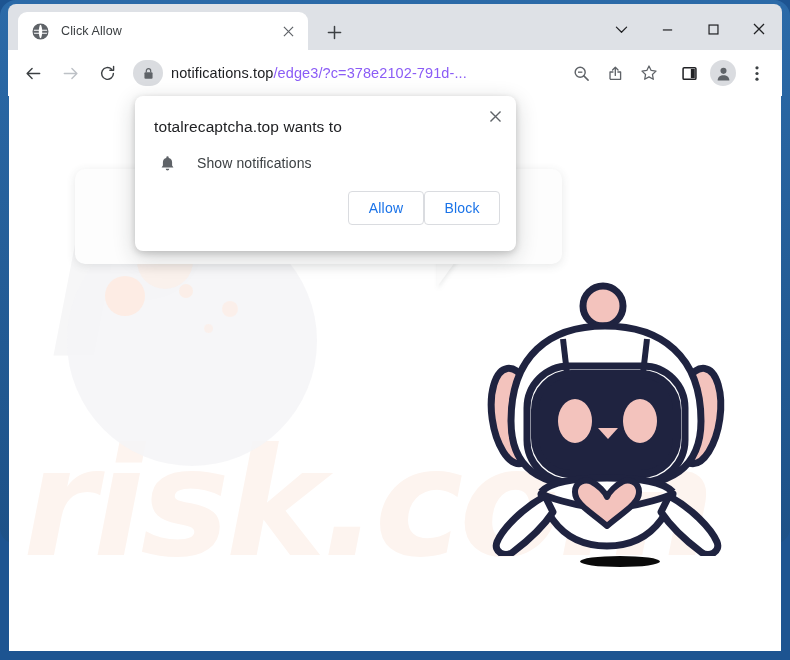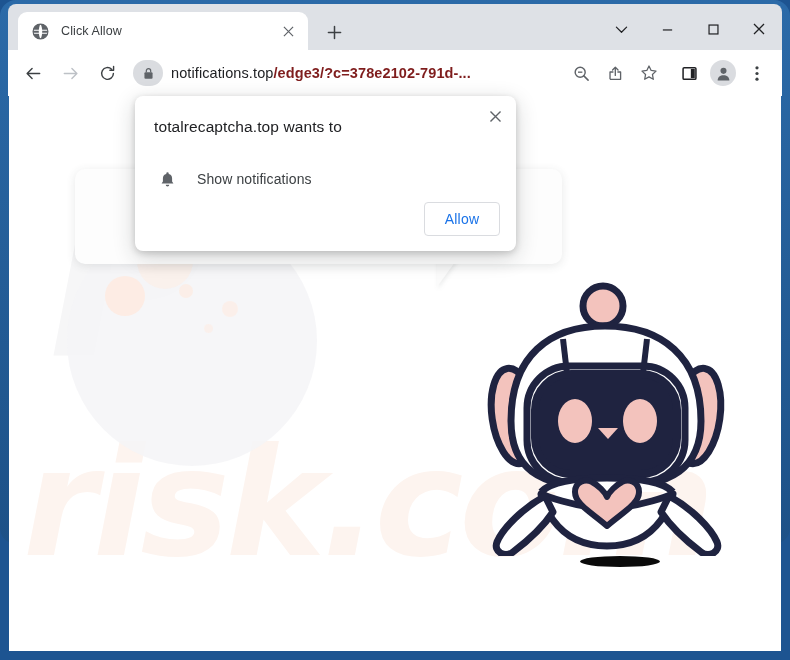--- a/index.html
+++ b/index.html
@@ -111,21 +111,21 @@
     flex: 0 0 30px;
     margin-right: 8px;
   }
   .urltext {
     font-size: 14.5px;
     color: #202124;
     white-space: nowrap;
     overflow: hidden;
     letter-spacing: .1px;
   }
-  .urltext .dim { color: #7f1d1d; font-weight: bold; }
+  .urltext .dim { color: #8b5cf6; }
   .tb-icons {
     display: flex;
     align-items: center;
     flex: 0 0 auto;
   }
   .tbicon {
     width: 30px; height: 30px;
     display: flex; align-items: center; justify-content: center;
     margin-left: 4px;
   }
@@ -237,36 +237,35 @@
     left: 19px; top: 22px;
     font-size: 15.5px;
     color: #202124;
     letter-spacing: .1px;
   }
   .popup-perm {
     position: absolute;
     left: 19px; top: 56px;
     display: flex;
     align-items: center;
-    margin-top: 16px;
   }
   .bell-wrap {
     width: 26px; height: 22px;
     display: flex; align-items: center; justify-content: center;
     flex: 0 0 26px;
     margin-right: 17px;
   }
   .popup-perm-label {
     font-size: 14px;
     color: #3c4043;
     letter-spacing: .1px;
   }
   .popup-actions {
     position: absolute;
-    right: 16px; bottom: 15px;
+    right: 16px; bottom: 26px;
     display: flex;
     margin-top: 44px;
   }
   .pbtn {
     min-width: 76px;
     height: 34px;
     padding: 0 16px;
     border: 1px solid #dadce0;
     border-radius: 4px;
     background: #ffffff;
@@ -478,16 +477,17 @@
         <svg width="15" height="17" viewBox="0 0 16 18">
           <path d="M8 1.2a1.3 1.3 0 0 1 1.3 1.3v.7a4.9 4.9 0 0 1 3.6 4.7v3.2l1.4 2.2H1.7l1.4-2.2V7.9a4.9 4.9 0 0 1 3.6-4.7v-.7A1.3 1.3 0 0 1 8 1.2z" fill="#5f6368"></path>
           <path d="M6.1 14.6a1.9 1.9 0 0 0 3.8 0z" fill="#5f6368"></path>
         </svg>
       </span>
       <span class="popup-perm-label">Show notifications</span>
     </div>
 
     <div class="popup-actions">
       <button class="pbtn">Allow</button>
+      <button class="pbtn">Block</button>
     </div>
   </div>
 
 </div>
 
 </body></html>

